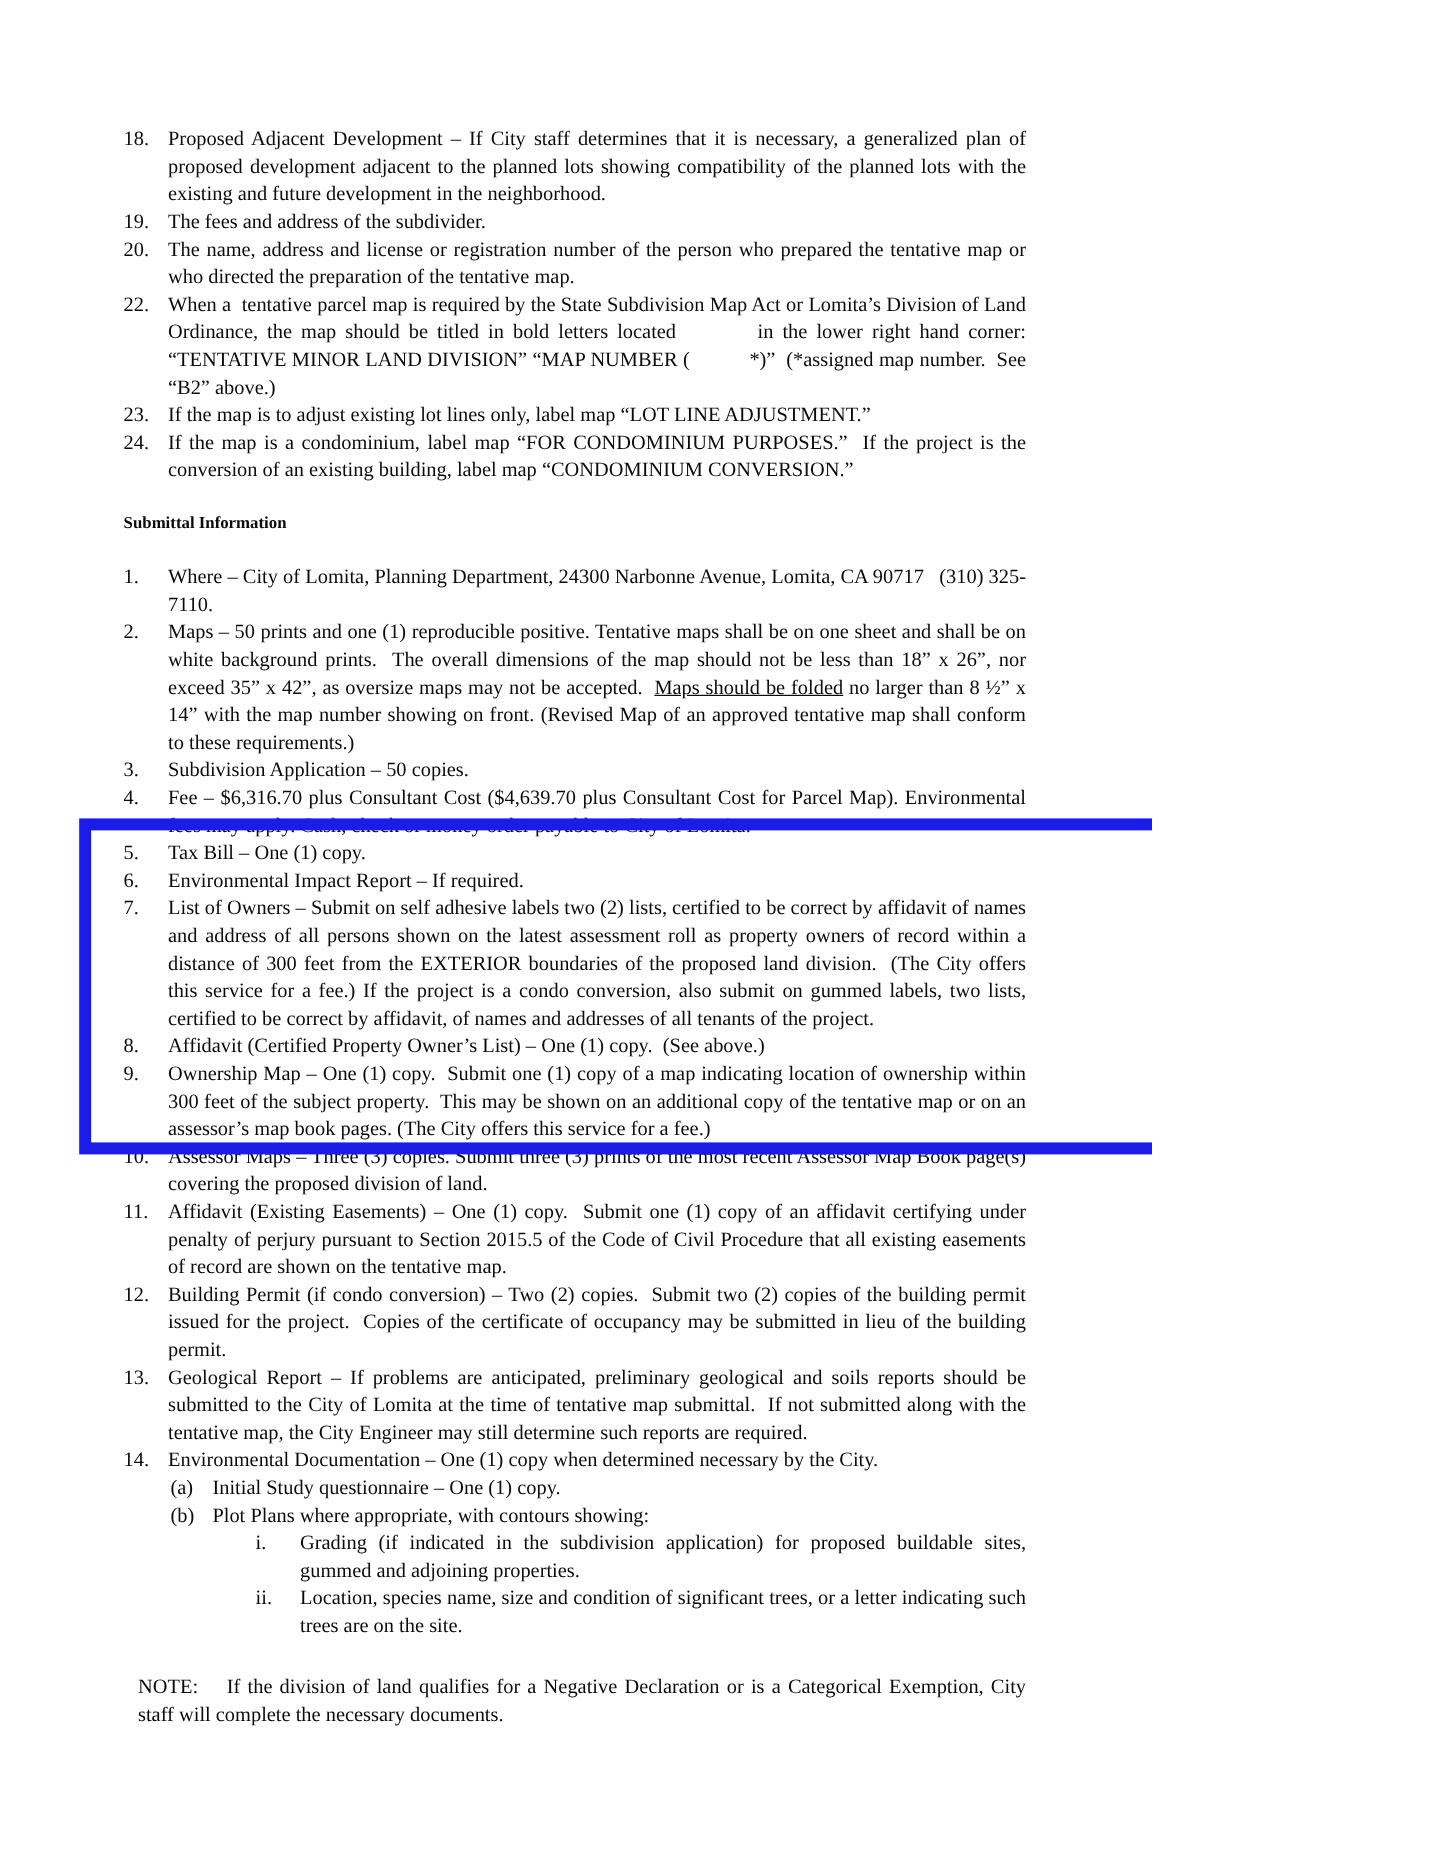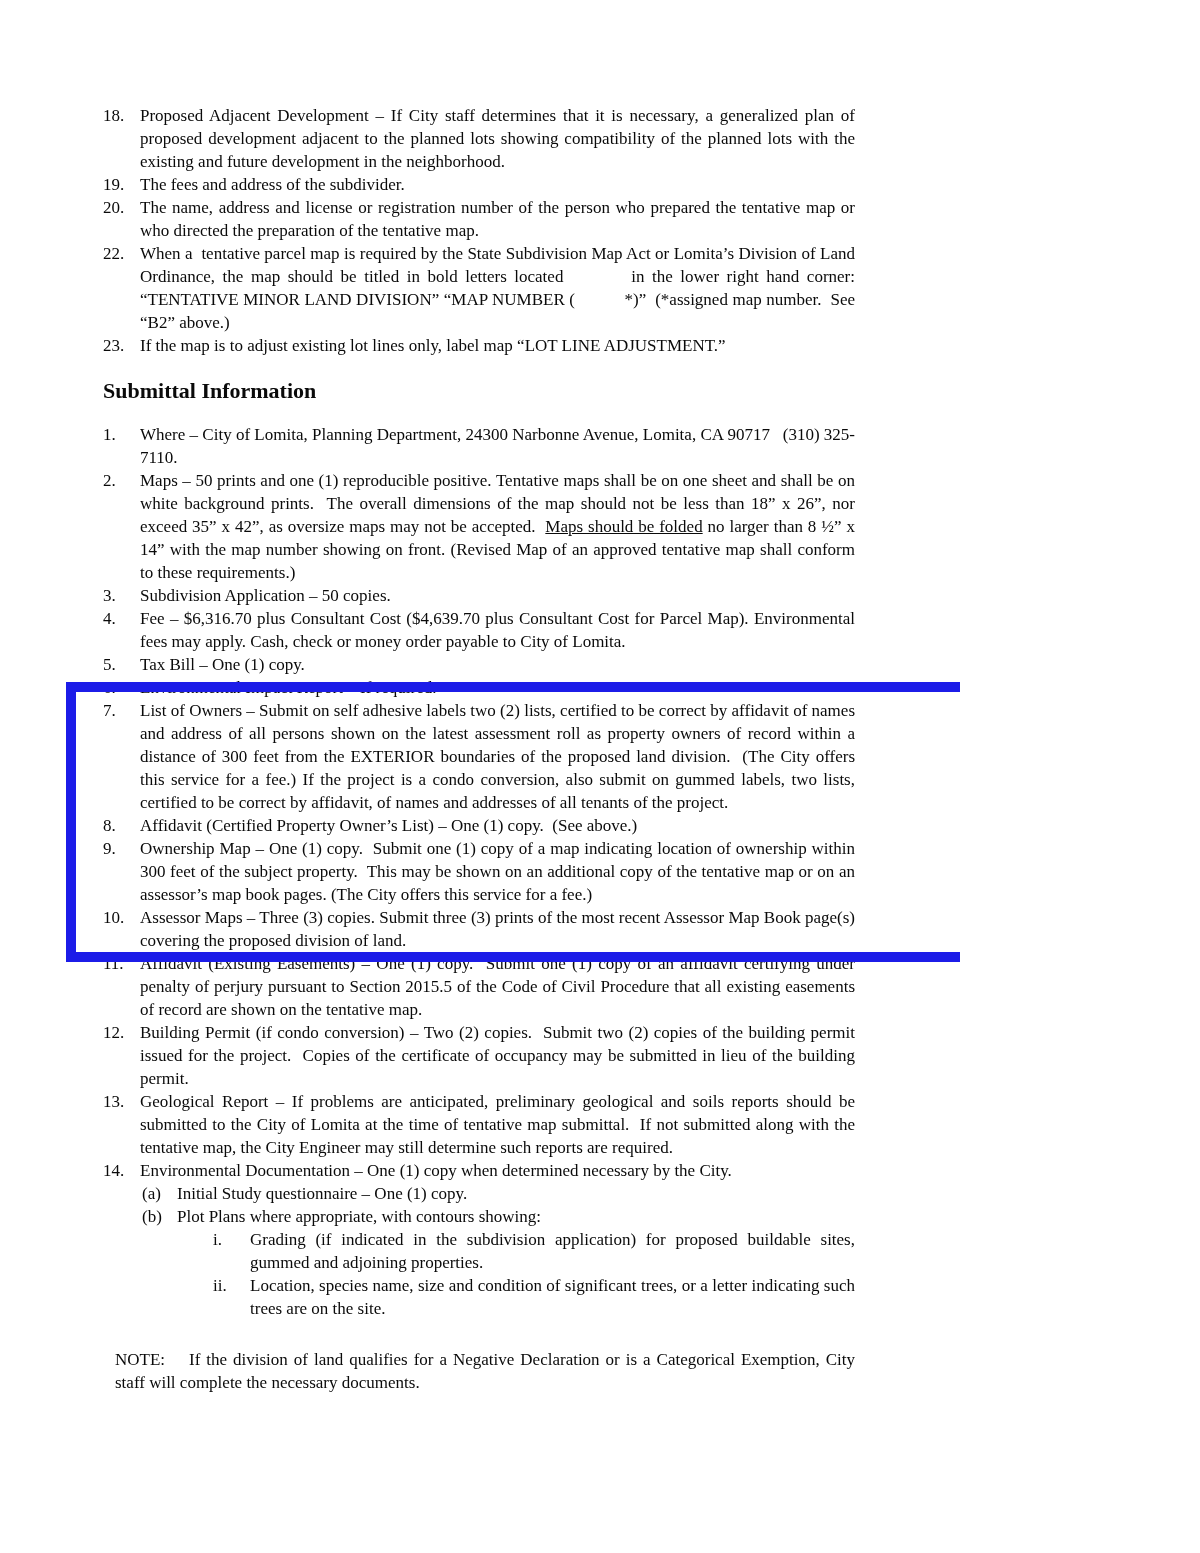--- a/index.html
+++ b/index.html
@@ -19,21 +19,21 @@
   .list{display:block;}
   .item{display:flex;}
   .num{flex:0 0 37px;}
   .lv1{margin-left:39px;}
   .lv1 .num{flex:0 0 35px;}
   .lv2{margin-left:110px;}
   .lv2 .num{flex:0 0 37px;}
   .txt{flex:1;text-align:justify;}
   .u{text-decoration:underline;}
   .heading{
-    font-size:22px;
+    font-size:14px;
     line-height:24px;
     font-weight:bold;
     margin:22px 0 20px 0;
   }
   .note{margin:28px 0 0 12px;text-align:justify;}
   .hl-box{
     position:absolute;
     left:66px;
     top:682px;
     width:1074px;
@@ -61,20 +61,24 @@
         <span class="num">20.</span>
         <div class="txt"><span>The name, address and license or registration number of the person who prepared the tentative map or who directed the preparation of the tentative map.</span></div>
       </div>
       <div class="item lv0">
         <span class="num">22.</span>
         <div class="txt"><span>When a&nbsp; tentative parcel map is required by the State Subdivision Map Act or Lomita’s Division of Land Ordinance, the map should be titled in bold letters located&nbsp;&nbsp;&nbsp;&nbsp;&nbsp;&nbsp;&nbsp;&nbsp; in the lower right hand corner: “TENTATIVE MINOR LAND DIVISION” “MAP NUMBER (&nbsp;&nbsp;&nbsp;&nbsp;&nbsp;&nbsp;&nbsp;&nbsp;&nbsp;&nbsp; *)”&nbsp; (*assigned map number.&nbsp; See “B2” above.)</span></div>
       </div>
       <div class="item lv0">
         <span class="num">23.</span>
         <div class="txt"><span>If the map is to adjust existing lot lines only, label map “LOT LINE ADJUSTMENT.”</span></div>
+      </div>
+      <div class="item lv0">
+        <span class="num">24.</span>
+        <div class="txt"><span>If the map is a condominium, label map “FOR CONDOMINIUM PURPOSES.”&nbsp; If the project is the conversion of an existing building, label map “CONDOMINIUM CONVERSION.”</span></div>
       </div>
     </section>
 
   <h2 class="heading">Submittal Information</h2>
 
   <section class="list">
       <div class="item lv0">
         <span class="num">1.</span>
         <div class="txt"><span>Where – City of Lomita, Planning Department, 24300 Narbonne Avenue, Lomita, CA 90717&nbsp;&nbsp; (310) 325-7110.</span></div>
       </div>

